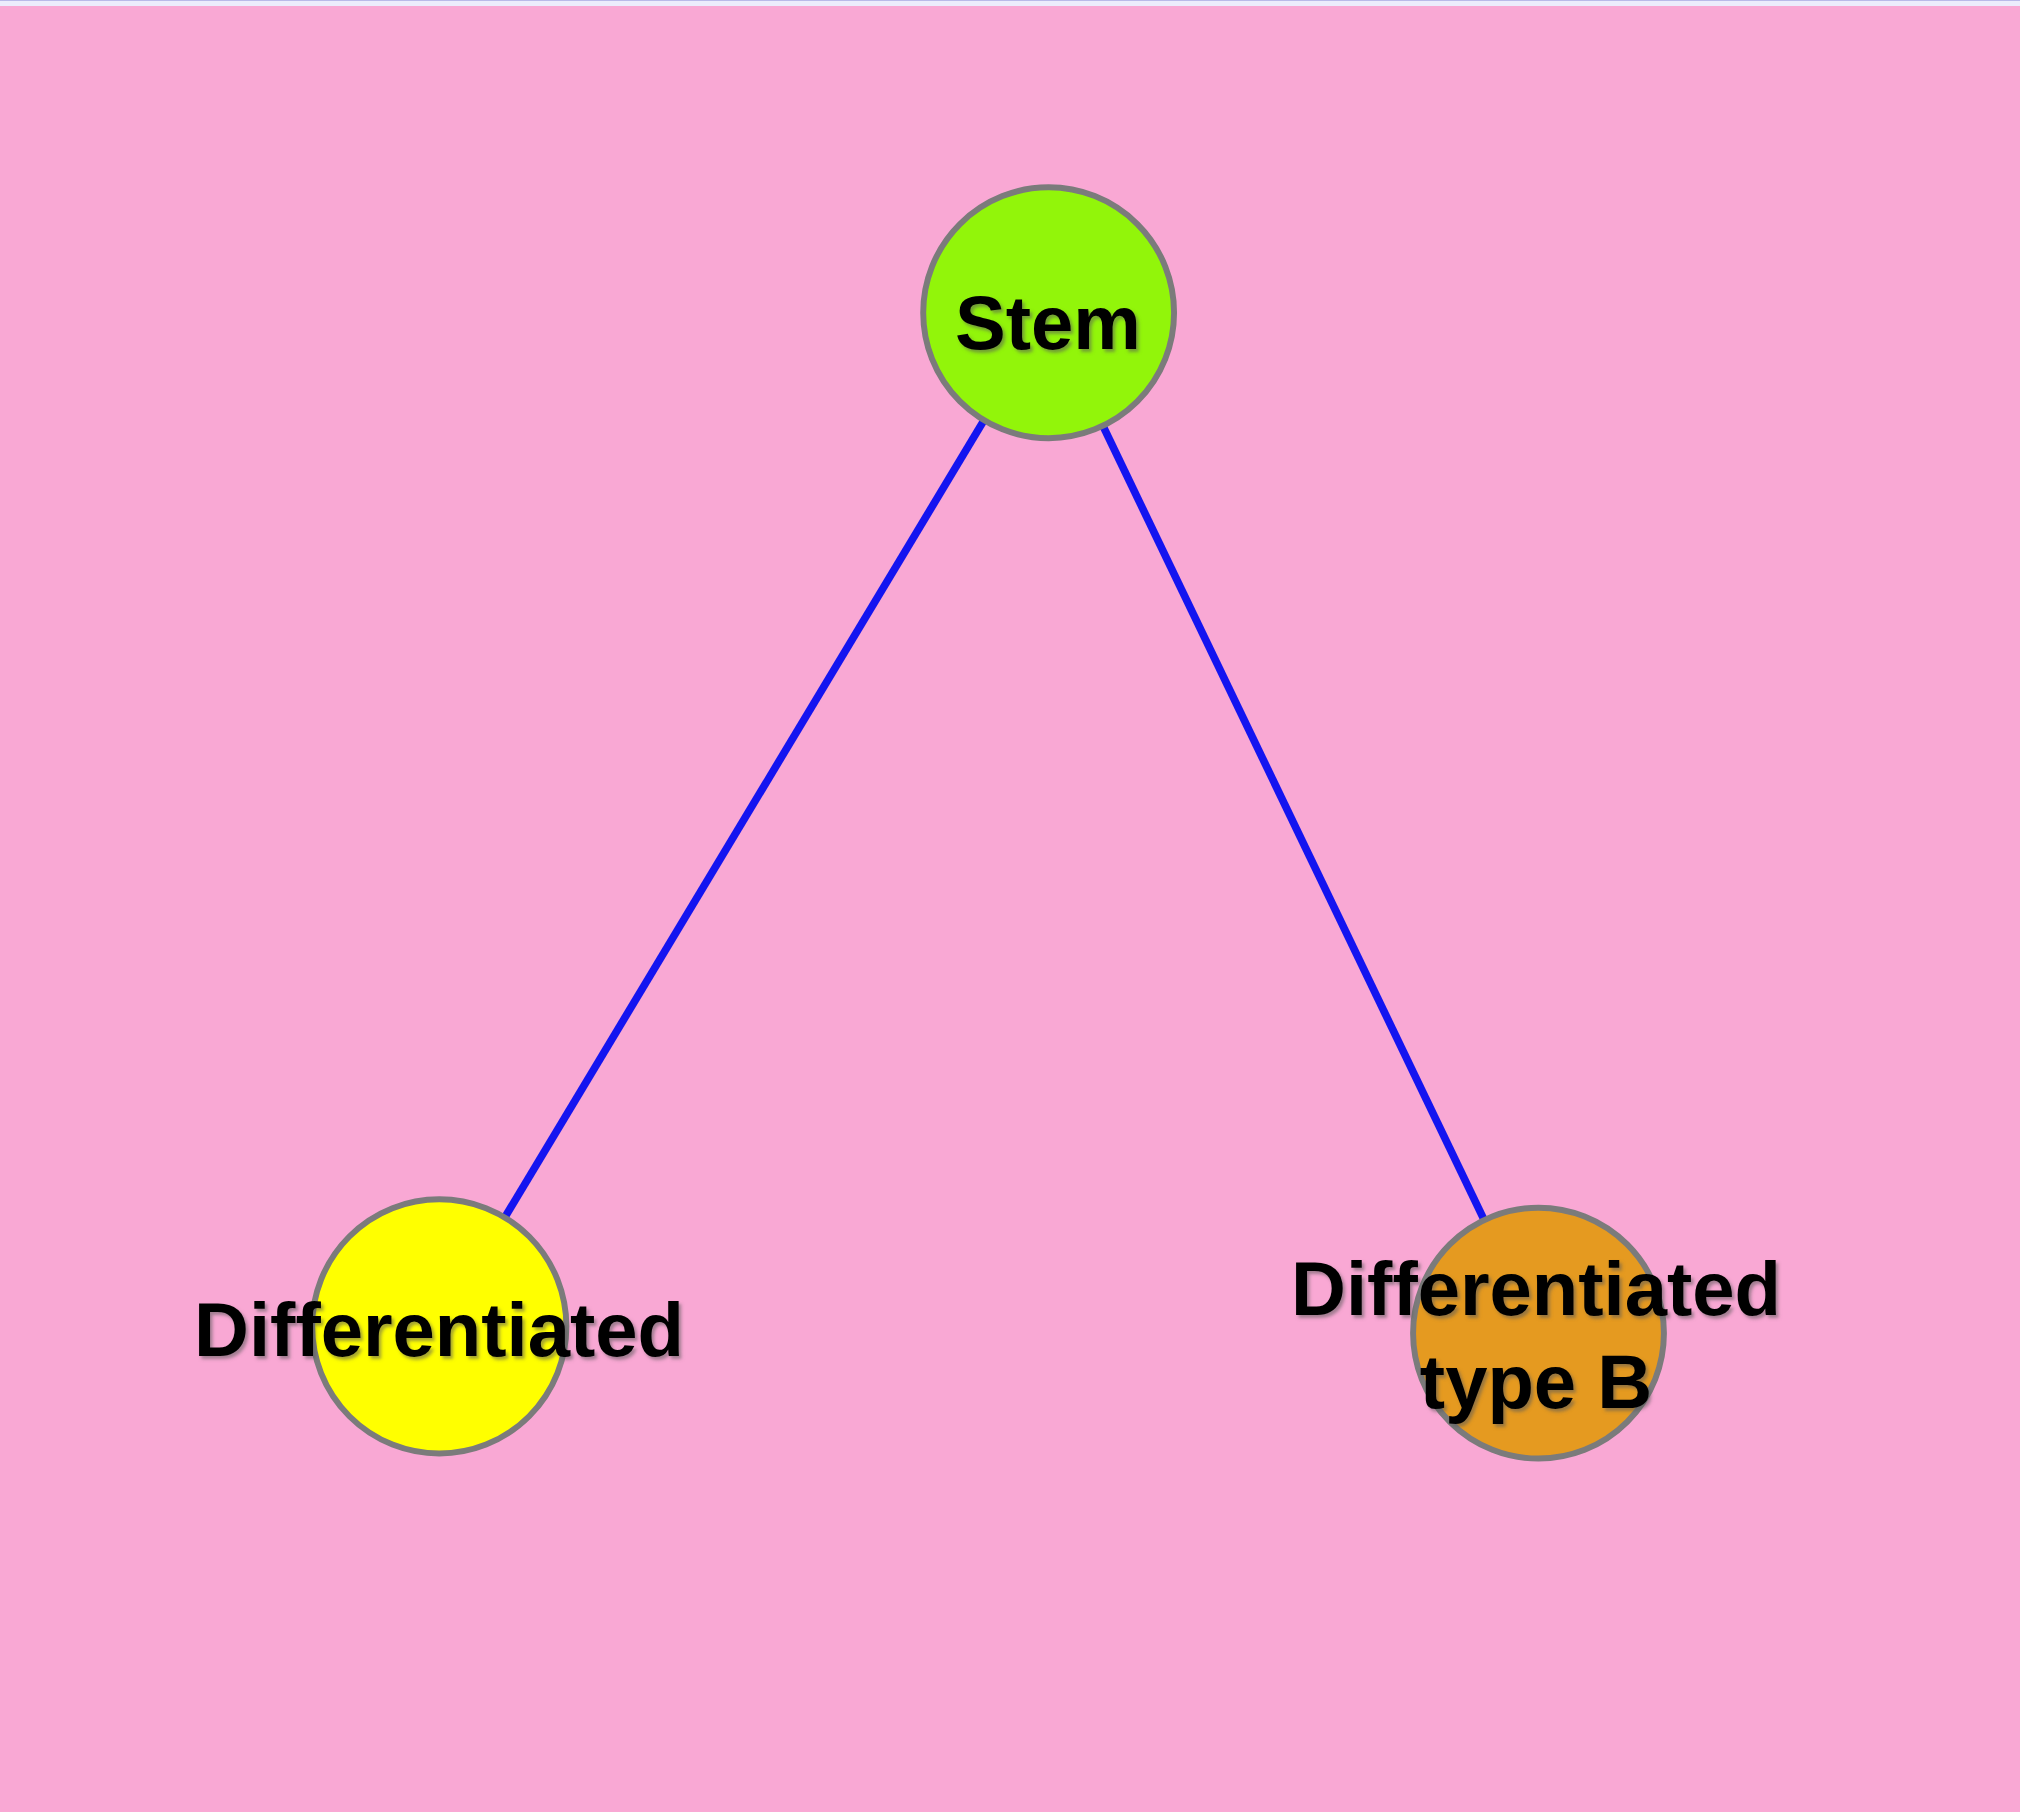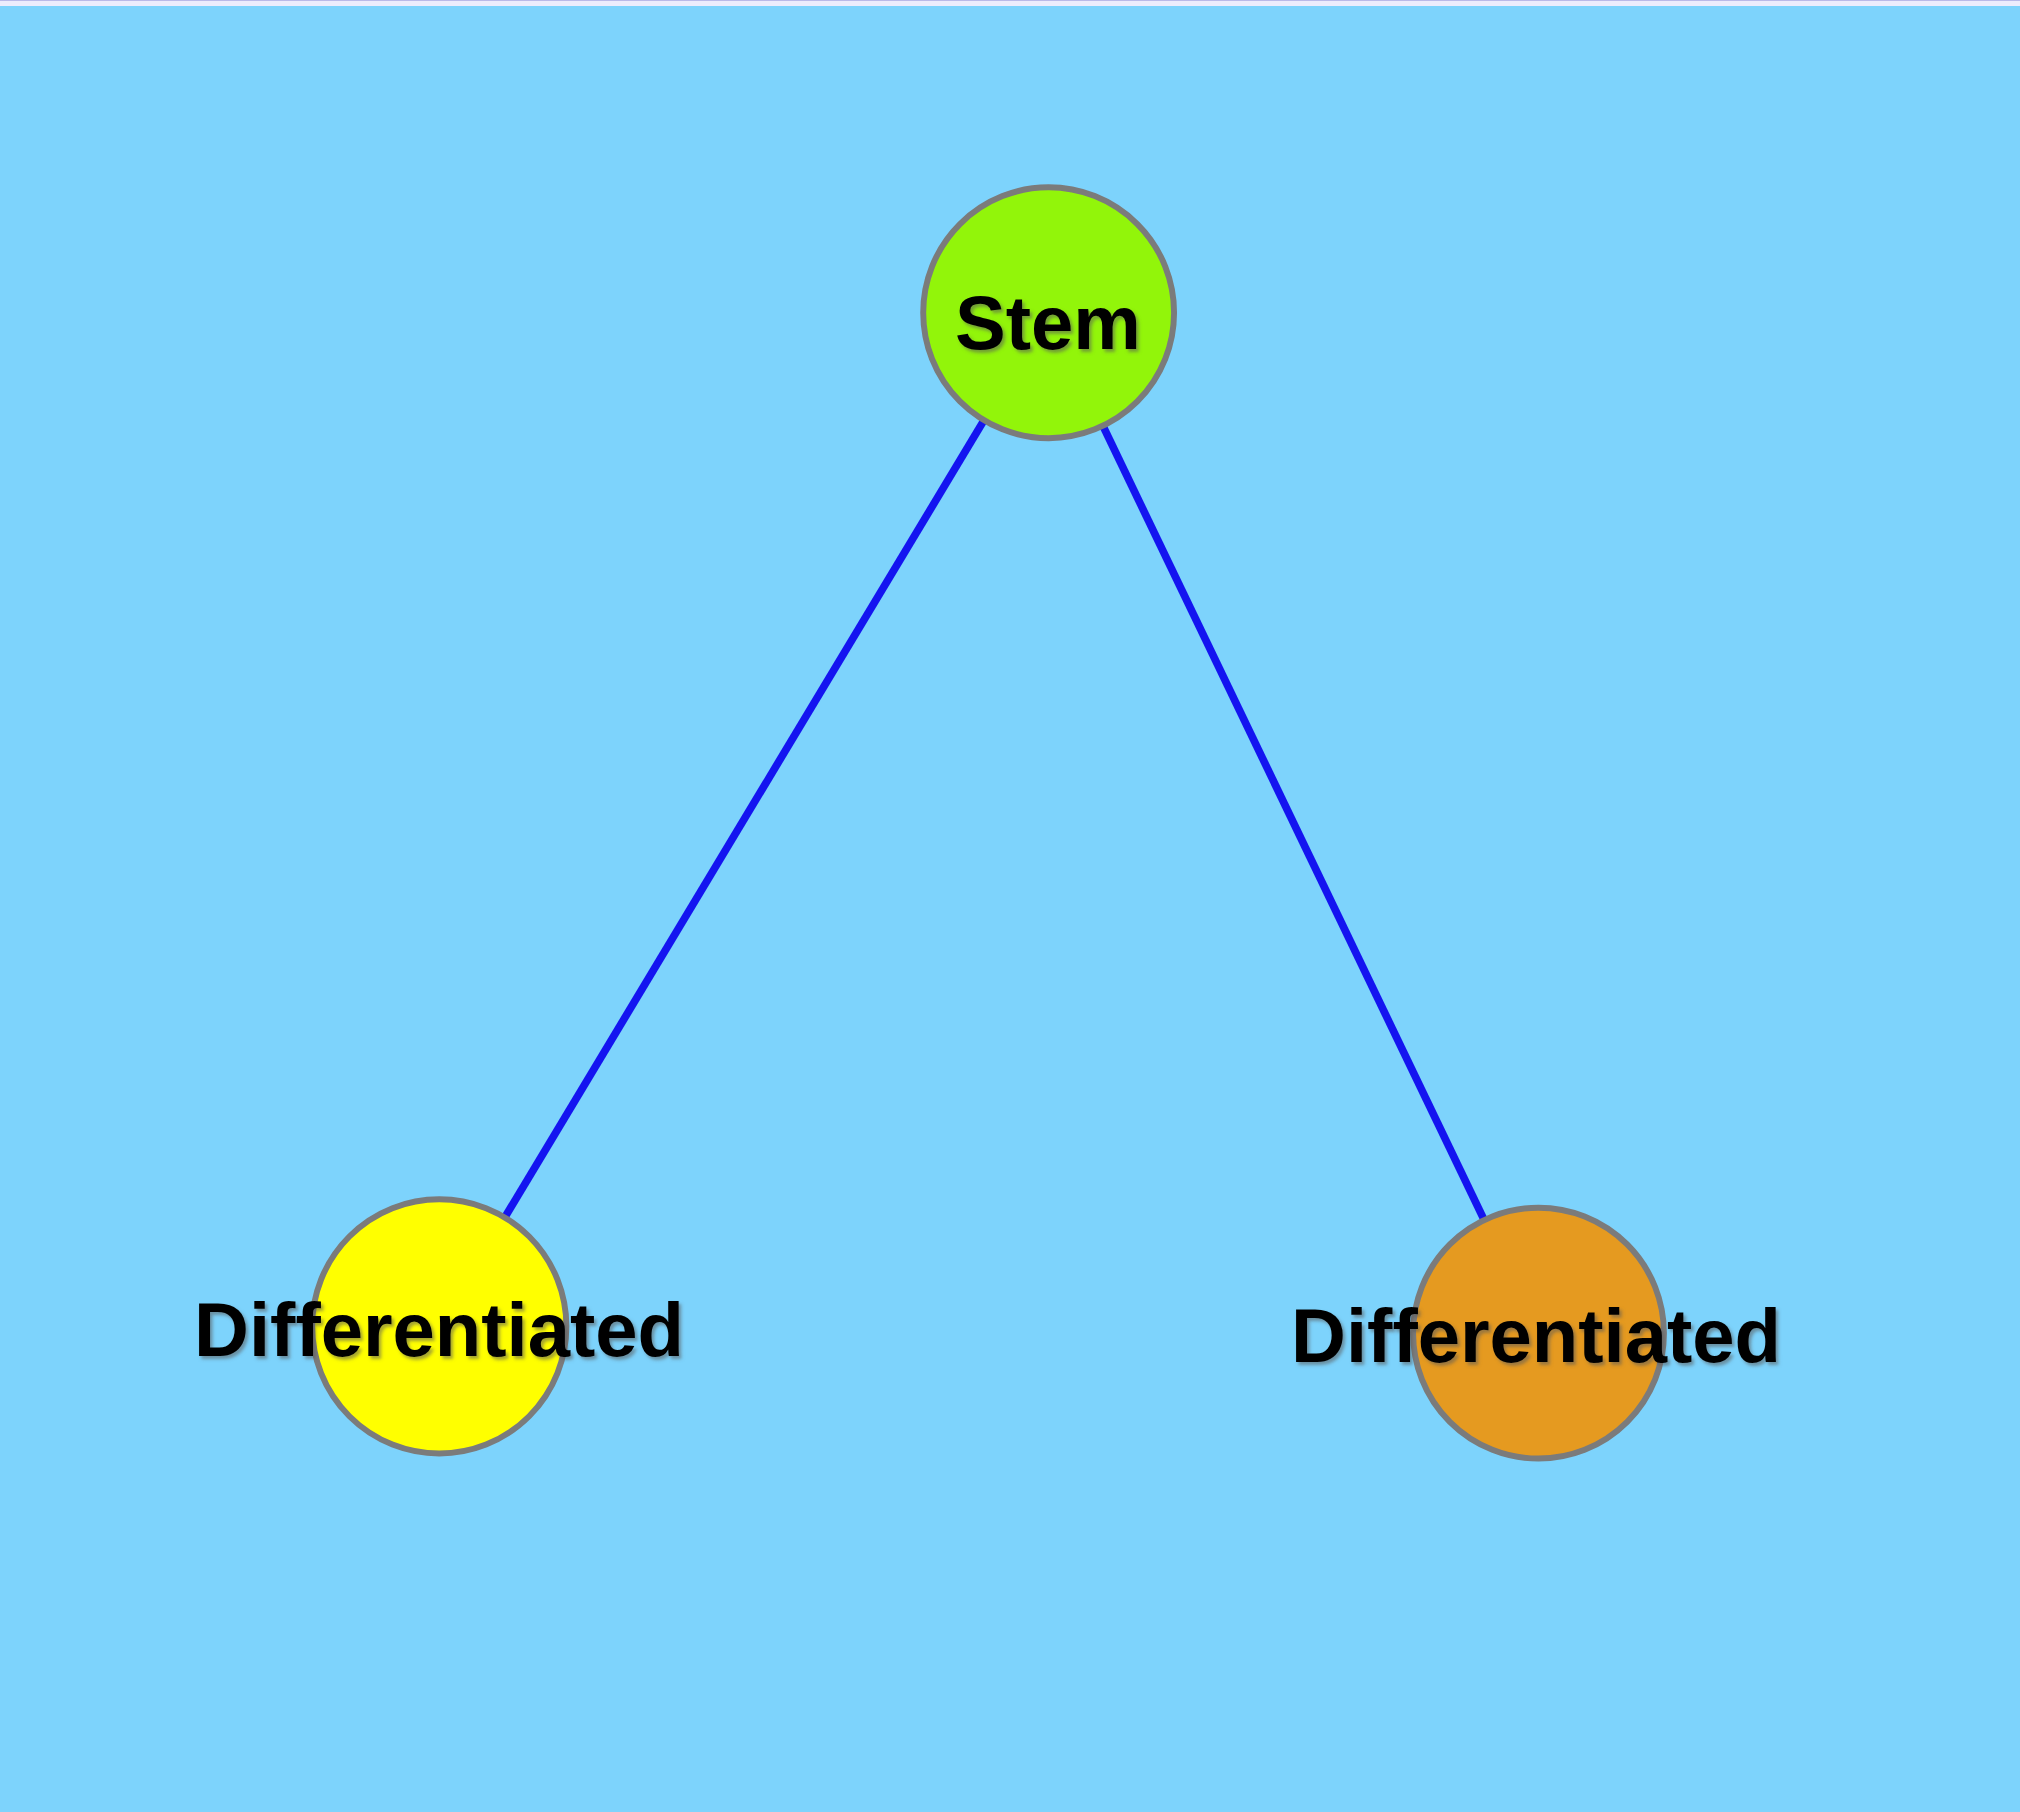--- a/index.html
+++ b/index.html
@@ -49,37 +49,38 @@
     text-shadow: 2.5px 3.4px 3.4px rgba(90, 90, 90, 0.55);
   }
   .label-stem   { left: 1048px; top: 322px; }
   .label-type-a { left: 439px;  top: 1329px; }
   .label-type-b { left: 1536px; top: 1335px; }
   .label-line { display: block; }
 </style>
 </head>
 <body style="background-color: rgb(201, 201, 248);">
 
-<div class="canvas" style="background-color: #7dd3fc; text-decoration: underline;">
+<div class="canvas" style="background-color: #f9a8d4; text-decoration: underline;">
 
   <svg class="graph" viewBox="0 0 2384 2138" xmlns="http://www.w3.org/2000/svg">
 
     <line class="edge-line" x1="1237" y1="369" x2="518" y2="1565" stroke-width="9" stroke="#1414F0"></line>
     <line class="edge-line" x1="1237" y1="369" x2="1815" y2="1573" stroke-width="9" stroke="#1414F0"></line>
 
     <circle class="node-circle" cx="1237" cy="369" r="148" fill="#92F50A" stroke="#7B7B7B"></circle>
     <circle class="node-circle" cx="518" cy="1565" r="150" fill="#FFFF00" stroke="#7B7B7B"></circle>
     <circle class="node-circle" cx="1815" cy="1573" r="148" fill="#E59A20" stroke="#7B7B7B"></circle>
   </svg>
 
   <div class="node-label label-stem">Stem</div>
 
   <div class="node-label label-type-a">
     <span class="label-line">Differentiated</span>
   </div>
 
   <div class="node-label label-type-b">
     <span class="label-line">Differentiated</span>
+    <span class="label-line">type B</span>
   </div>
 
   <div class="top-strip" style="background-color: rgb(236, 236, 252);"></div>
 </div>
 
 
 </body></html>

